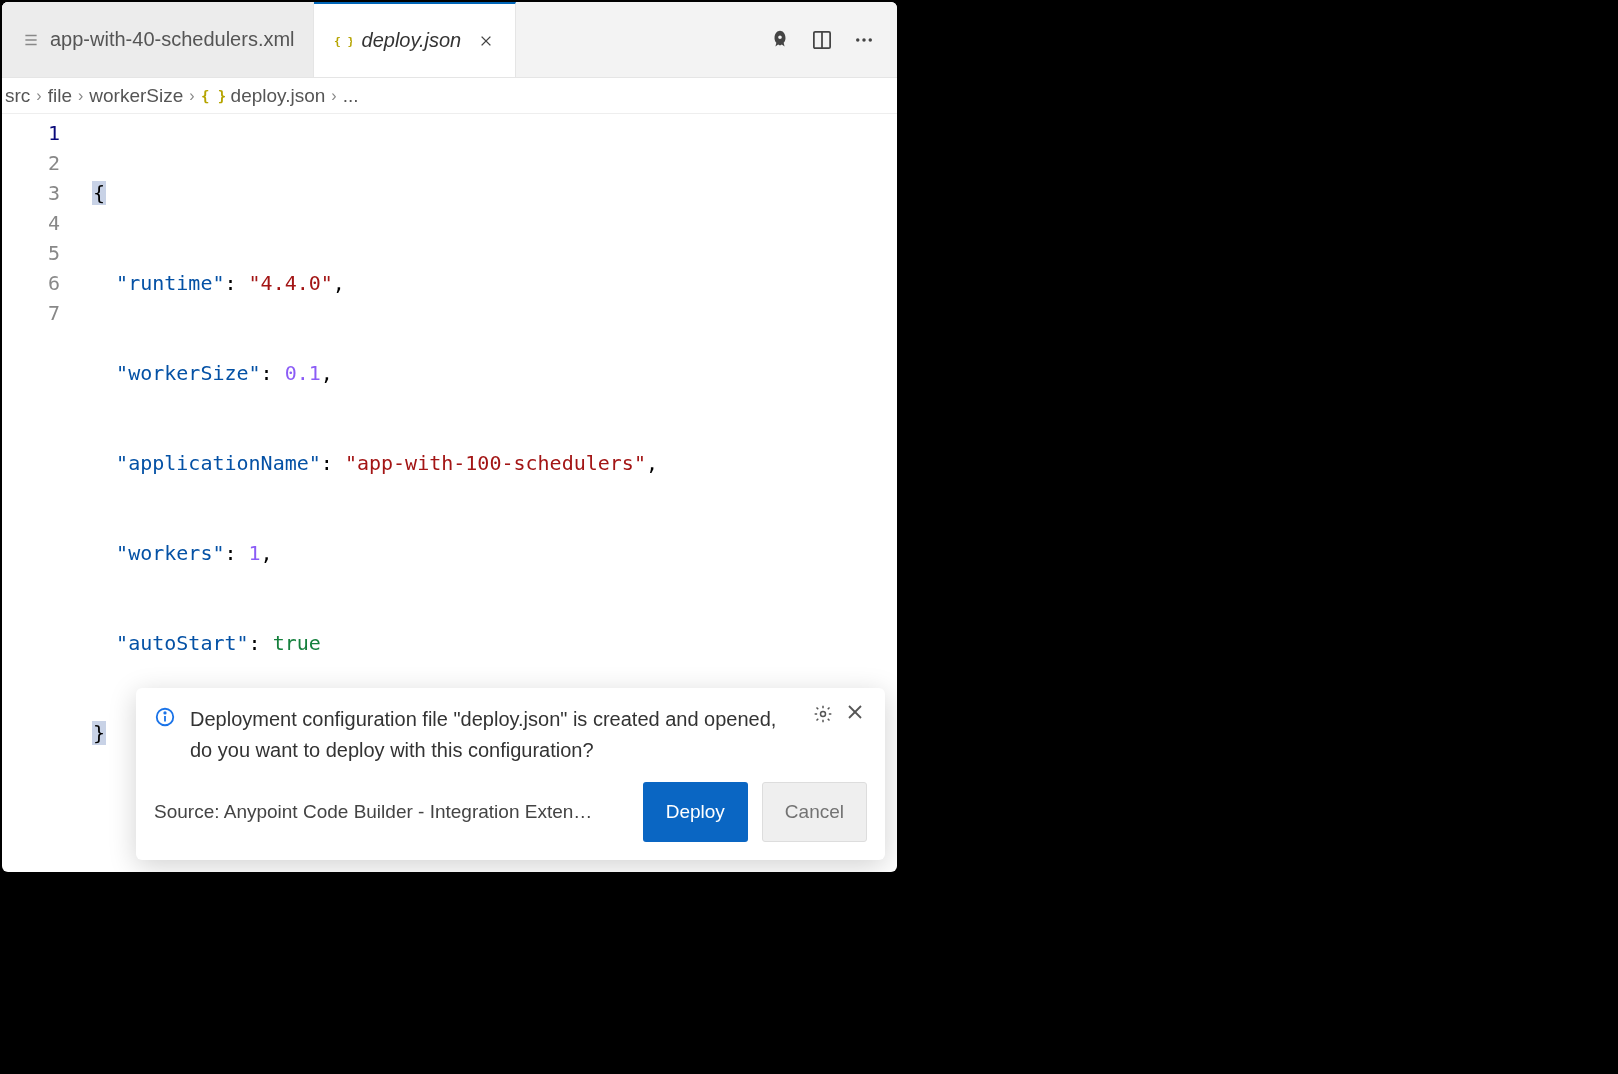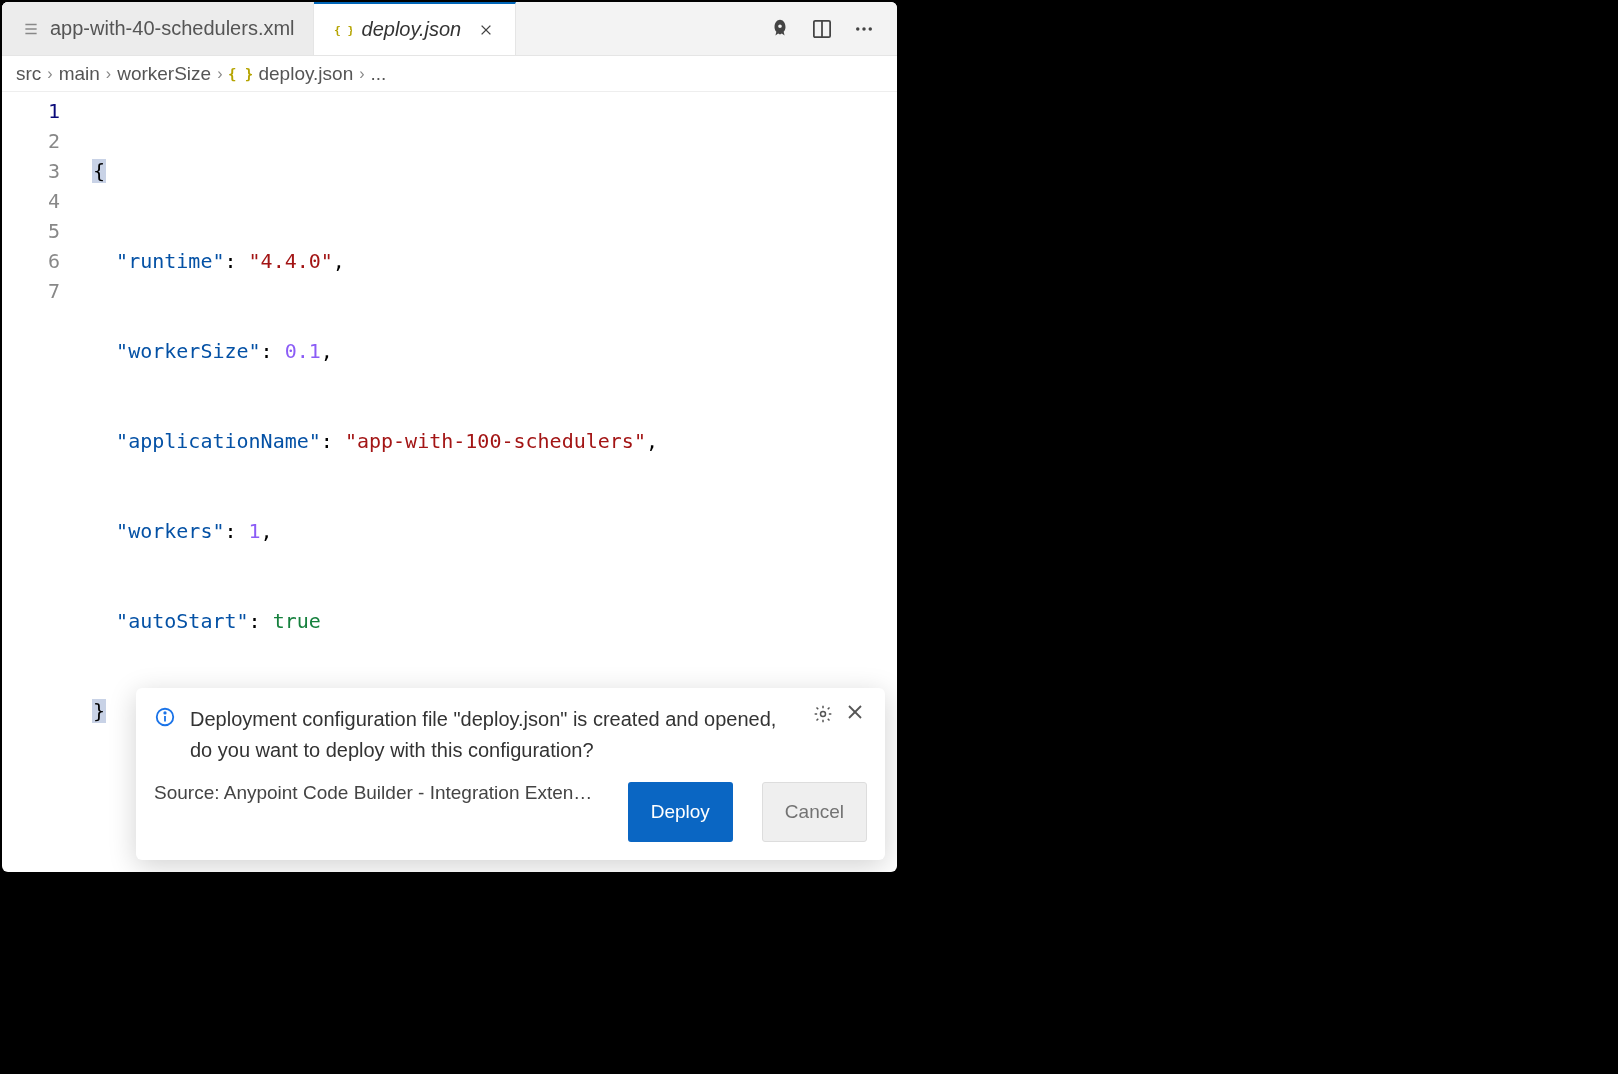--- a/index.html
+++ b/index.html
@@ -2,33 +2,33 @@
 <html><head>
 <meta charset="utf-8">
 <style>
   * { box-sizing: border-box; margin: 0; padding: 0; }
   html, body { width: 1618px; height: 1074px; font-family: -apple-system, BlinkMacSystemFont, "Segoe UI", sans-serif; }
   body { background: #000; display: flex; }
   .editor-container { width: 895px; height: 870px; background: #fff; position: relative; border-radius: 6px; overflow: hidden; margin-top: 2px; margin-left: 2px;}
   .black-panel { flex: 1; background: #000; }
 
   
-  .tab-bar { height: 54px; display: flex; align-items: stretch; background: #f3f3f3; border-bottom: 1px solid #e5e5e5; }
+  .tab-bar { height: 76px; display: flex; align-items: stretch; background: #f3f3f3; border-bottom: 1px solid #e5e5e5; }
   .tab { display: flex; align-items: center; gap: 10px; padding: 0 18px 0 20px; border-right: 1px solid #e5e5e5; color: #555; font-size: 20px; cursor: pointer; position: relative; }
   .tab.inactive { background: #ececec; }
   .tab.active { background: #fff; color: #333; border-top: 2px solid #0066b8; }
   .tab .fname { white-space: nowrap; }
   .tab.active .fname { font-style: italic; font-weight: 500; }
   .tab .file-icon { width: 18px; height: 18px; display: inline-flex; align-items: center; justify-content: center; }
   .tab .close-x { color: #555; font-size: 18px; padding: 2px 4px; margin-left: 4px; }
   .tab-actions { margin-left: auto; display: flex; align-items: center; gap: 20px; padding-right: 22px; }
   .tab-actions .act { width: 22px; height: 22px; display: flex; align-items: center; justify-content: center; color: #444; cursor: pointer; }
 
   
-  .breadcrumb { height: 36px; display: flex; align-items: center; gap: 6px; padding: 0 14px; font-size: 19px; color: #666; border-bottom: 1px solid #eee; }
+  .breadcrumb { height: 36px; display: flex; align-items: center; gap: 6px; padding: 0 3px; font-size: 19px; color: #666; border-bottom: 1px solid #eee; }
   .crumb { color: #555; cursor: pointer; }
   .chev { color: #888; font-size: 16px; }
   .bc-icon { display:inline-flex; align-items:center;}
 
   
   .code-area { display: flex; font-family: "SF Mono", Menlo, Consolas, monospace; font-size: 20px; line-height: 30px; }
   .gutter { width: 90px; text-align: right; color: #888; padding-right: 32px; padding-top: 4px; user-select: none; }
   .gutter .ln { height: 30px; }
   .gutter .ln.current { color: #0a0a7a; font-weight: 500; }
   .code { flex: 1; padding-top: 4px; white-space: pre; color: #000; }
@@ -41,21 +41,21 @@
   .tok-punc { color: #000; }
   .cursor-box { background: #c8d2e6; padding: 0 1px; }
 
   
   .toast { position: absolute; bottom: 12px; right: 12px; left: 134px; background: #fff; border-radius: 6px; box-shadow: 0 6px 28px rgba(0,0,0,.18); padding: 16px 18px 18px 18px; }
   .toast-top { display: flex; align-items: flex-start; gap: 14px; }
   .toast-icon { width: 22px; height: 22px; flex: 0 0 22px; margin-top: 2px; }
   .toast-msg { flex: 1; font-size: 20px; color: #333; line-height: 1.55; padding-right: 6px; }
   .toast-ctrls { display: flex; gap: 14px; align-items: center; }
   .toast-ctrls .ic { width: 20px; height: 20px; color: #555; cursor: pointer; }
-  .toast-bottom { display: flex; gap: 29px; margin-top: 16px; }
+  .toast-bottom { display: flex; align-items: center; gap: 14px; margin-top: 16px; }
   .toast-src { flex: 1; font-size: 19px; color: #444; white-space: nowrap; overflow: hidden; text-overflow: ellipsis; }
   .btn { font-size: 19px; padding: 18px 22px; border-radius: 3px; border: 1px solid transparent; cursor: pointer; }
   .btn-primary { background: #0a66c3; color: #fff; }
   .btn-secondary { background: #efefef; color: #737373; border-color: #ddd; }
 
   
   svg { display: block; }
 </style>
 </head>
 <body>
@@ -107,21 +107,21 @@
             <circle cx="8" cy="8" r="1.4"></circle>
             <circle cx="13" cy="8" r="1.4"></circle>
           </svg>
       </span>
     </div>
   </div>
 
   <div class="breadcrumb">
     <span class="crumb">src</span>
     <span class="chev">›</span>
-    <span class="crumb">main</span>
+    <span class="crumb">file</span>
     <span class="chev">›</span>
     <span class="crumb">workerSize</span>
     <span class="chev">›</span>
     <span class="bc-icon">
       <svg viewBox="0 0 24 16" width="24" height="16">
           <text x="0" y="13" font-family="monospace" font-size="14" font-weight="bold" fill="#b5a400">{ }</text>
         </svg>
     </span>
     <span class="crumb">deploy.json</span>
     <span class="chev">›</span>

